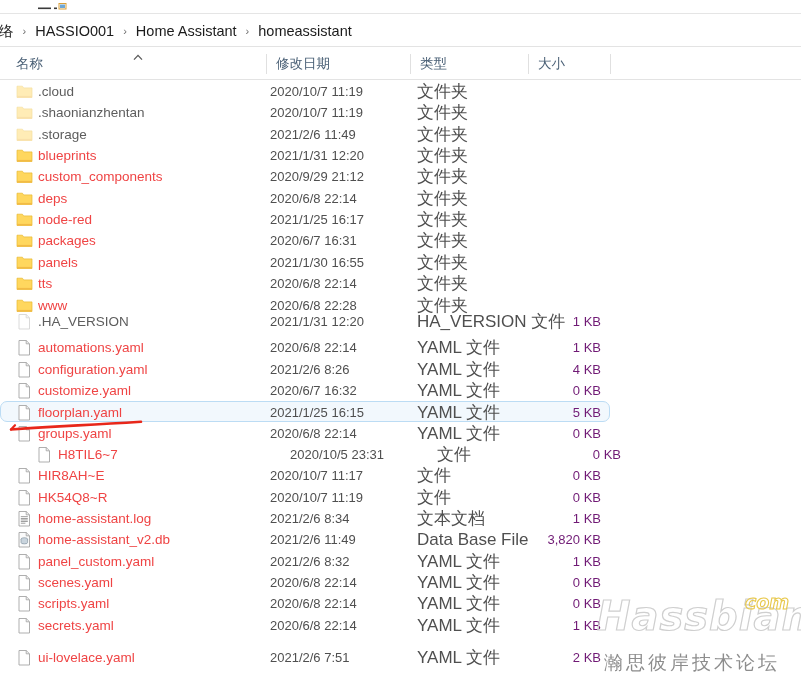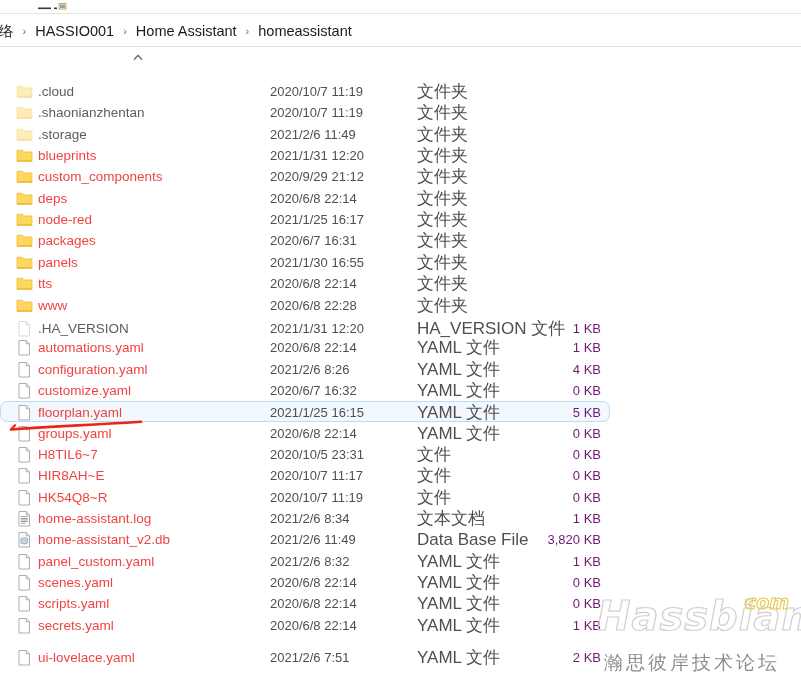--- a/index.html
+++ b/index.html
@@ -152,20 +152,30 @@
   <div class="addressbar">
     <span class="crumb clipped">络</span>
     <span class="crumb-sep">›</span>
     <span class="crumb">HASSIO001</span>
     <span class="crumb-sep">›</span>
     <span class="crumb">Home Assistant</span>
     <span class="crumb-sep">›</span>
     <span class="crumb">homeassistant</span>
   </div>
 
+  <div class="colheader">
+    <div class="colh" style="left:6px; width:264px;">名称</div>
+    <div class="colh-divider" style="left:266px;"></div>
+    <div class="colh" style="left:266px; width:144px;">修改日期</div>
+    <div class="colh-divider" style="left:410px;"></div>
+    <div class="colh" style="left:410px; width:118px;">类型</div>
+    <div class="colh-divider" style="left:528px;"></div>
+    <div class="colh" style="left:528px; width:82px;">大小</div>
+    <div class="colh-divider" style="left:610px;"></div>
+  </div>
   <svg class="sort-caret" viewBox="0 0 10 7">
     <path d="M1 5.6 L5 1.4 L9 5.6" fill="none" stroke="#5a5a5a" stroke-width="1.3"></path>
   </svg>
 
   <div class="filelist" id="filelist">
       <div class="row" style="top: 0px;">
         <span class="cell-icon"><svg viewBox="0 0 17 17" style="opacity:0.45">
             <path d="M1 3.2 h5.4 l1.3 1.7 H16 v9.6 H1 Z" fill="#ffd75e" stroke="#e8b92f" stroke-width="0.7"></path>
             <path d="M1 14.5 h15 v-1.6 H1 Z" fill="#f2bb45"></path>
           </svg></span>
@@ -267,21 +277,21 @@
       <div class="row" style="top: 213.5px;">
         <span class="cell-icon"><svg viewBox="0 0 17 17" style="opacity:1">
             <path d="M1 3.2 h5.4 l1.3 1.7 H16 v9.6 H1 Z" fill="#ffd75e" stroke="#e8b92f" stroke-width="0.7"></path>
             <path d="M1 14.5 h15 v-1.6 H1 Z" fill="#f2bb45"></path>
           </svg></span>
         <span class="cell-name">www</span>
         <span class="cell-date">2020/6/8 22:28</span>
         <span class="cell-type">文件夹</span>
         <span class="cell-size"></span>
       </div>
-      <div class="row" style="top: 237px; text-align: right;">
+      <div class="row" style="top: 230px; text-align: right;">
         <span class="cell-icon"><svg viewBox="0 0 17 17" style="opacity:0.45">
             <path d="M3 1.5 h7.2 l3.3 3.3 v11.2 H3 Z" fill="#ffffff" stroke="#a6a6a6" stroke-width="0.9"></path>
             <path d="M10.2 1.5 v3.3 h3.3" fill="none" stroke="#a6a6a6" stroke-width="0.9"></path>
           </svg></span>
         <span class="cell-name" style="color: rgb(93, 93, 93);">.HA_VERSION</span>
         <span class="cell-date">2021/1/31 12:20</span>
         <span class="cell-type">HA_VERSION 文件</span>
         <span class="cell-size">1 KB</span>
       </div>
       <div class="row" style="top: 256.2px;">
@@ -327,21 +337,21 @@
       <div class="row" style="top: 341.6px;">
         <span class="cell-icon"><svg viewBox="0 0 17 17" style="opacity:1">
             <path d="M3 1.5 h7.2 l3.3 3.3 v11.2 H3 Z" fill="#ffffff" stroke="#a6a6a6" stroke-width="0.9"></path>
             <path d="M10.2 1.5 v3.3 h3.3" fill="none" stroke="#a6a6a6" stroke-width="0.9"></path>
           </svg></span>
         <span class="cell-name">groups.yaml</span>
         <span class="cell-date">2020/6/8 22:14</span>
         <span class="cell-type">YAML 文件</span>
         <span class="cell-size">0 KB</span>
       </div>
-      <div class="row" style="top: 362.95px;">
+      <div class="row" style="top: 362.95px; margin-left: 20px;">
         <span class="cell-icon"><svg viewBox="0 0 17 17" style="opacity:1">
             <path d="M3 1.5 h7.2 l3.3 3.3 v11.2 H3 Z" fill="#ffffff" stroke="#a6a6a6" stroke-width="0.9"></path>
             <path d="M10.2 1.5 v3.3 h3.3" fill="none" stroke="#a6a6a6" stroke-width="0.9"></path>
           </svg></span>
         <span class="cell-name">H8TIL6~7</span>
         <span class="cell-date">2020/10/5 23:31</span>
         <span class="cell-type">文件</span>
         <span class="cell-size">0 KB</span>
       </div>
       <div class="row" style="top: 384.3px;">

